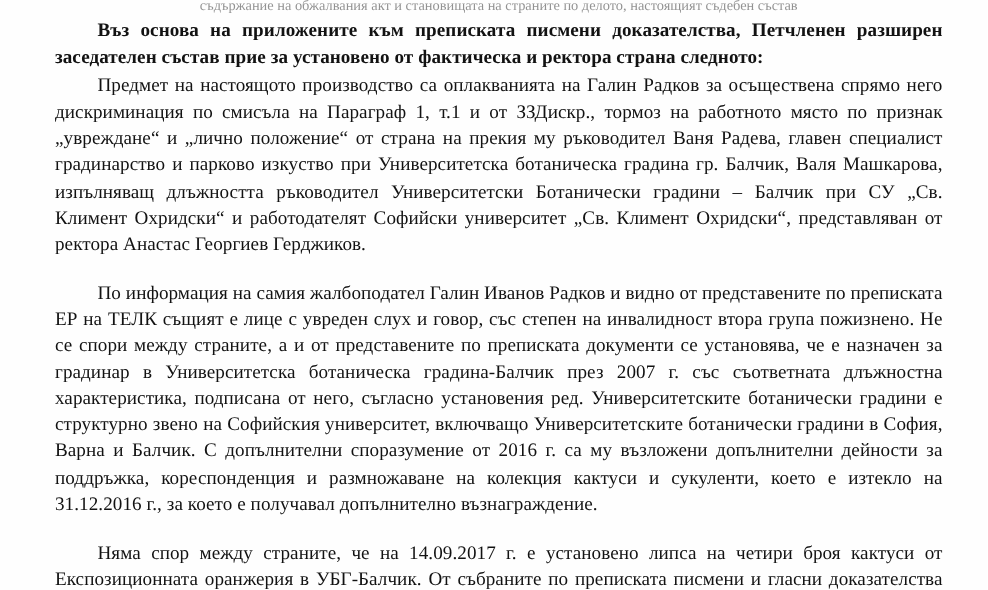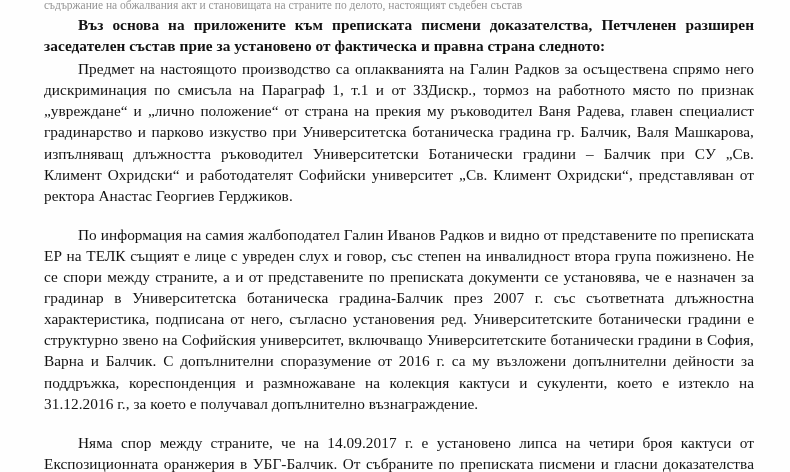--- a/index.html
+++ b/index.html
@@ -25,21 +25,21 @@
   .cut-line {
     position: absolute;
     top: 0;
     left: 44px;
     right: 36px;
     height: 11px;
     overflow: hidden;
     color: #3a3a3a;
     font-size: 11.5px;
     line-height: 11px;
-    text-align: left;
+    text-align: center;
     opacity: 0.55;
     white-space: nowrap;
   }
   .body-text {
     padding-top: 14px;
   }
   p {
     margin: 0 0 1px 0;
     text-align: justify;
     text-justify: inter-word;
@@ -57,18 +57,18 @@
   p.spaced {
     margin-top: 18px;
   }
 </style>
 </head>
 <body>
 
 <div class="page">
   <div class="cut-line">съдържание на обжалвания акт и становищата на страните по делото, настоящият съдебен състав</div>
   <div class="body-text">
-    <p class="first">Въз основа на приложените към преписката писмени доказателства, Петчленен разширен заседателен състав прие за установено от фактическа и правна страна следното:</p>
+    <p class="first">Въз основа на приложените към преписката писмени доказателства, Петчленен разширен заседателен състав прие за установено от фактическа и ректора страна следното:</p>
     <p>Предмет на настоящото производство са оплакванията на Галин Радков за осъществена спрямо него дискриминация по смисъла на Параграф 1, т.1 и от ЗЗДискр., тормоз на работното място по признак „увреждане“ и „лично положение“ от страна на прекия му ръководител Ваня Радева, главен специалист градинарство и парково изкуство при Университетска ботаническа градина гр. Балчик, Валя Машкарова, изпълняващ длъжността ръководител Университетски Ботанически градини – Балчик при СУ „Св. Климент Охридски“ и работодателят Софийски университет „Св. Климент Охридски“, представляван от ректора Анастас Георгиев Герджиков.</p>
     <p class="spaced">По информация на самия жалбоподател Галин Иванов Радков и видно от представените по преписката ЕР на ТЕЛК същият е лице с увреден слух и говор, със степен на инвалидност втора група пожизнено. Не се спори между страните, а и от представените по преписката документи се установява, че е назначен за градинар в Университетска ботаническа градина-Балчик през 2007 г. със съответната длъжностна характеристика, подписана от него, съгласно установения ред. Университетските ботанически градини е структурно звено на Софийския университет, включващо Университетските ботанически градини в София, Варна и Балчик. С допълнителни споразумение от 2016 г. са му възложени допълнителни дейности за поддръжка, кореспонденция и размножаване на колекция кактуси и сукуленти, което е изтекло на 31.12.2016 г., за което е получавал допълнително възнаграждение.</p>
     <p class="spaced">Няма спор между страните, че на 14.09.2017 г. е установено липса на четири броя кактуси от Експозиционната оранжерия в УБГ-Балчик. От събраните по преписката писмени и гласни доказателства става ясно, че веднага са били предприети действия, като са поискани обяснения от служителите в градината, включително и от жалбоподателят и е монтирана система за видео наблюдение, с цел опазване на кактусовата колекция и предотвратяване на подобни случаи. Установи се още, че не е подаван сигнал в полицията и не е имало санкции или други последствия за когото и да било.</p>
   </div>
 </div>
 
 </body></html>

